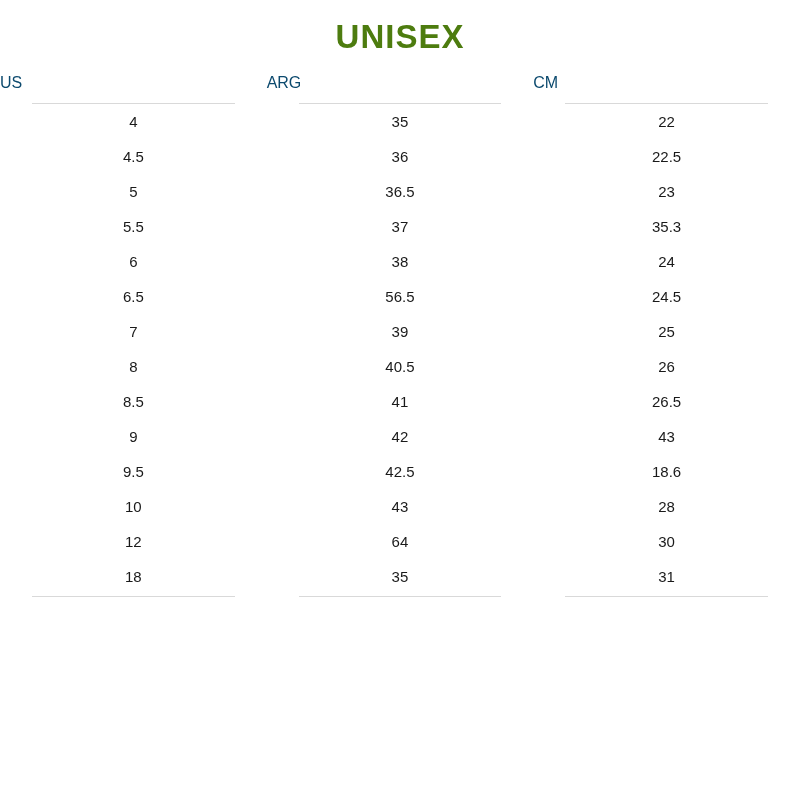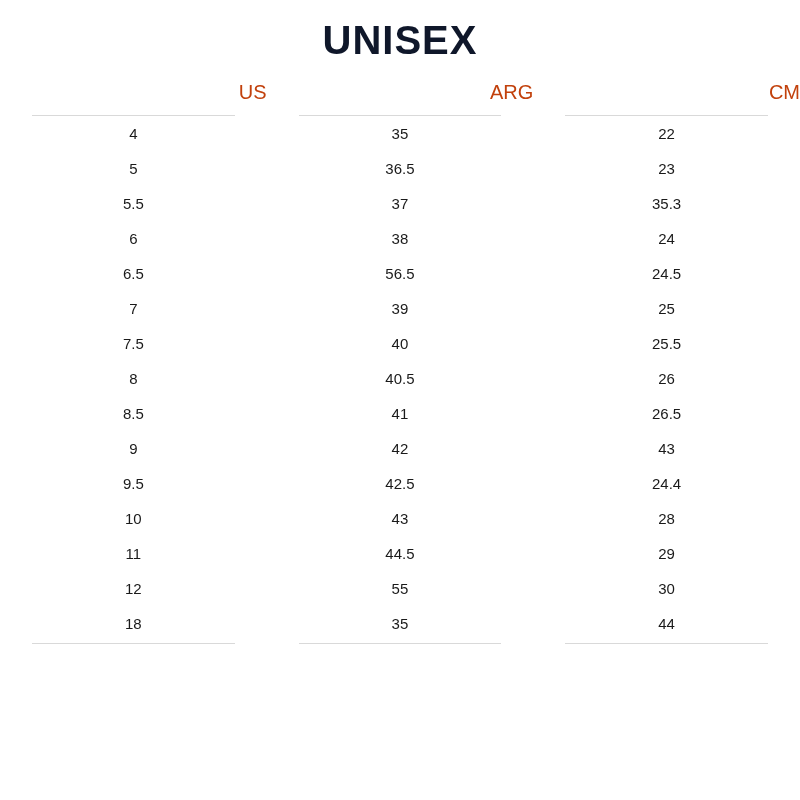--- a/index.html
+++ b/index.html
@@ -16,47 +16,47 @@
   }
   .page {
     width: 800px;
     height: 800px;
     box-sizing: border-box;
     display: flex;
     flex-direction: column;
     align-items: center;
   }
   .title {
-    font-size: 40px;
+    font-size: 33px;
     font-weight: bold;
     letter-spacing: 1px;
-    color: #0f172a;
+    color: #4d7c0f;
     margin-top: 18px;
     margin-bottom: 12px;
     text-align: center;
   }
   .table-wrap {
     width: 800px;
     flex: 1;
   }
   table.size-table {
     width: 100%;
     border-collapse: collapse;
     table-layout: fixed;
   }
   table.size-table col.c-us { width: 33.33%; }
   table.size-table col.c-arg { width: 33.33%; }
   table.size-table col.c-cm { width: 33.34%; }
 
   table.size-table thead th {
-    font-size: 20px;
+    font-size: 16px;
     font-weight: normal;
-    color: #c2410c;
+    color: #0c4a6e;
     padding: 6px 0 12px 0;
-    text-align: right;
+    text-align: left;
     position: relative;
   }
   table.size-table thead th .hdr-inner {
     display: block;
   }
   
   table.size-table thead th::after {
     content: "";
     position: absolute;
     left: 12%;
@@ -109,20 +109,25 @@
           </th>
         </tr>
       </thead>
       <tbody id="table-body">
           <tr>
             <td>4</td>
             <td>35</td>
             <td>22</td>
           </tr>
           <tr>
+            <td>4.5</td>
+            <td>36</td>
+            <td>22.5</td>
+          </tr>
+          <tr>
             <td>5</td>
             <td>36.5</td>
             <td>23</td>
           </tr>
           <tr>
             <td>5.5</td>
             <td>37</td>
             <td>35.3</td>
           </tr>
           <tr>
@@ -134,61 +139,51 @@
             <td>6.5</td>
             <td>56.5</td>
             <td>24.5</td>
           </tr>
           <tr>
             <td>7</td>
             <td>39</td>
             <td>25</td>
           </tr>
           <tr>
-            <td>7.5</td>
-            <td>40</td>
-            <td>25.5</td>
-          </tr>
-          <tr>
             <td>8</td>
             <td>40.5</td>
             <td>26</td>
           </tr>
           <tr>
             <td>8.5</td>
             <td>41</td>
             <td>26.5</td>
           </tr>
           <tr>
             <td>9</td>
             <td>42</td>
             <td>43</td>
           </tr>
           <tr>
             <td>9.5</td>
             <td>42.5</td>
-            <td>24.4</td>
+            <td>18.6</td>
           </tr>
           <tr>
             <td>10</td>
             <td>43</td>
             <td>28</td>
           </tr>
           <tr>
-            <td>11</td>
-            <td>44.5</td>
-            <td>29</td>
-          </tr>
-          <tr>
             <td>12</td>
-            <td>55</td>
+            <td>64</td>
             <td>30</td>
           </tr>
           <tr>
             <td>18</td>
             <td>35</td>
-            <td>44</td>
+            <td>31</td>
           </tr>
         </tbody>
     </table>
   </div>
 
 </div>
 
 </body></html>

